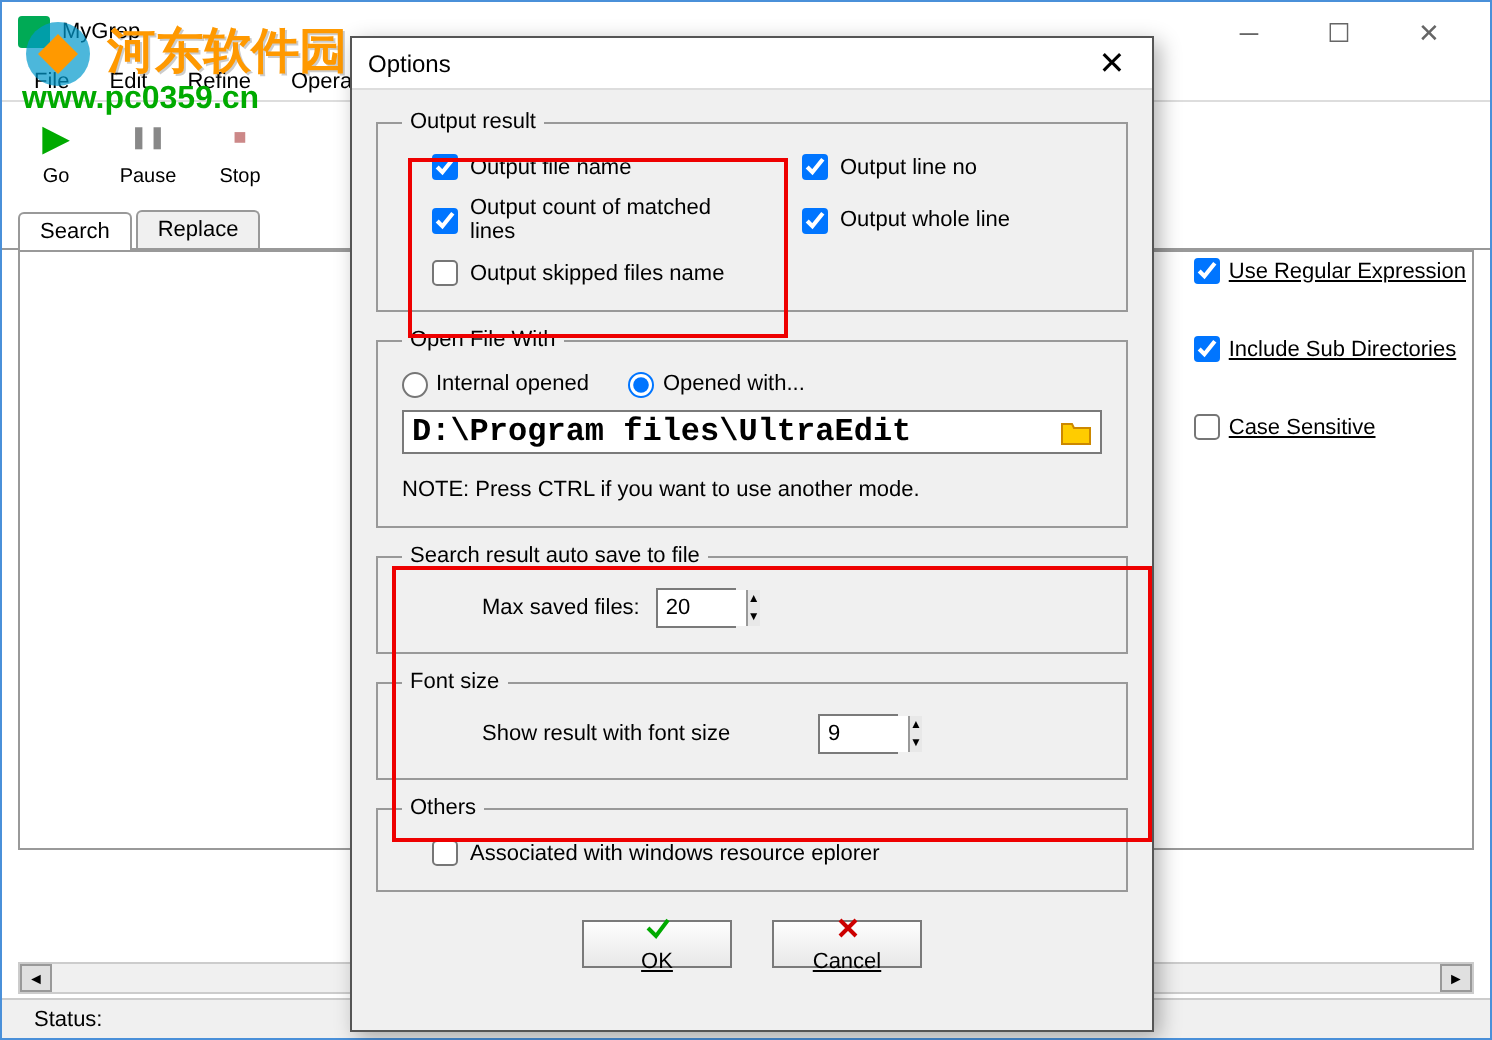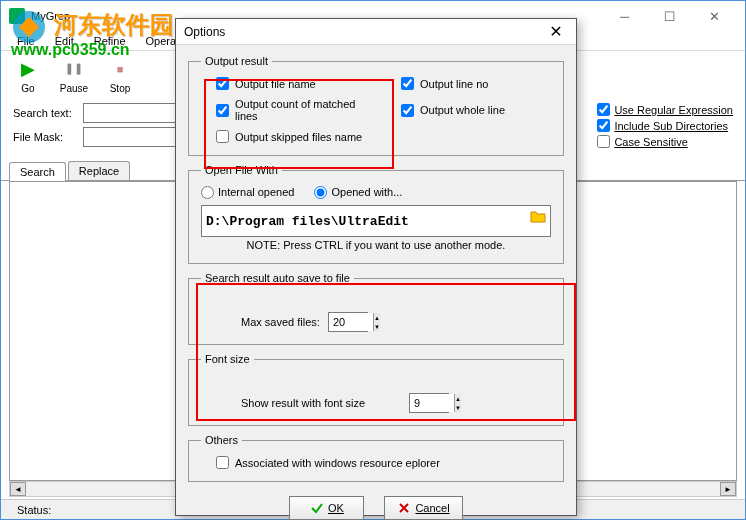--- a/index.html
+++ b/index.html
@@ -29,21 +29,21 @@
     .tb-icon { width: 24px; height: 24px; display: flex; align-items: center; justify-content: center; }
     .tb-label { font-size: 10px; margin-top: 2px; }
     
     
     .search-area { padding: 4px 12px; }
     .field-row { display: flex; align-items: center; gap: 6px; margin-bottom: 4px; }
     .field-label { width: 64px; text-align: left; }
     .field-input { flex: 0 0 90px; height: 20px; border: 1px solid #7a7a7a; background: #fff; padding: 0 4px; }
     
     .checkbox-col { position: absolute; right: 12px; top: 102px; }
-    .cb-row { display: flex; align-items: center; gap: 4px; margin-bottom: 3px; }
+    .cb-row { display: flex; align-items: center; gap: 4px; margin-bottom: 3px; margin-top: 26px; }
     
     input[type=checkbox] { width: 13px; height: 13px; }
     input[type=radio] { width: 13px; height: 13px; }
     
     
     .tabs { padding: 0 8px; display: flex; border-bottom: 1px solid #999; margin-top: 6px; }
     .tab { padding: 3px 10px; border: 1px solid #999; border-bottom: none; border-radius: 3px 3px 0 0; background: #f0f0f0; margin-right: 2px; }
     .tab.active { background: #fff; position: relative; top: 1px; }
     
     
@@ -69,34 +69,34 @@
     legend { padding: 0 4px; font-size: 11px; }
     .red-box-1 { position: absolute; top: 60px; left: 28px; width: 190px; height: 90px; border: 2px solid #e00; pointer-events: none; z-index: 20; }
     .red-box-2 { position: absolute; top: 264px; left: 20px; width: 380px; height: 138px; border: 2px solid #e00; pointer-events: none; z-index: 20; }
     
     .out-grid { display: grid; grid-template-columns: 1fr 1fr; gap: 8px 20px; }
     .cb-item { display: flex; align-items: center; gap: 6px; padding-left: 15px; }
     
     .radio-row { display: flex; align-items: center; gap: 20px; margin-bottom: 6px; }
     .radio-item { display: flex; align-items: flex-start; gap: 4px; }
     
-    .path-input { width: 100%; height: 32px; border: 1px solid #7a7a7a; background: #fff; font-family: 'Courier New', monospace; font-size: 13px; font-weight: bold; padding: 2px 4px; display: flex; align-items: center; position: relative; }
+    .path-input { width: 100%; height: 22px; border: 1px solid #7a7a7a; background: #fff; font-family: 'Courier New', monospace; font-size: 16px; font-weight: bold; padding: 2px 4px; display: flex; align-items: center; position: relative; }
     .folder-icon { position: absolute; right: 4px; top: 2px; width: 16px; height: 16px; }
     
-    .note { text-align: center; margin-top: 2px; font-size: 11px; }
-    
-    .form-row { display: flex; align-items: center; gap: 8px; margin-top: 18px; padding-left: 40px; }
+    .note { text-align: left; margin-top: 12px; font-size: 11px; }
+    
+    .form-row { display: flex; align-items: center; gap: 8px; margin-top: 0; padding-left: 40px; }
     .form-row label { flex: 0 0 auto; }
     .spinner { width: 40px; height: 20px; border: 1px solid #7a7a7a; background: #fff; display: flex; }
     .spinner-input { flex: 1; border: none; padding: 0 4px; text-align: left; font-size: 11px; width: 44px; }
     .spinner-btns { width: 14px; display: flex; flex-direction: column; border-left: 1px solid #999; }
     .sp-btn { flex: 1; background: #e8e8e8; font-size: 6px; display: flex; align-items: center; justify-content: center; }
     
     .dialog-buttons { display: flex; justify-content: center; gap: 20px; padding: 6px 0; }
-    .btn { min-width: 75px; height: 24px; border: 1px solid #7a7a7a; background: linear-gradient(#fefefe, #e8e8e8); display: flex; align-items: center; justify-content: center; gap: 4px; padding: 0 12px; font-size: 11px; }
+    .btn { min-width: 75px; height: 24px; border: 1px solid #7a7a7a; background: linear-gradient(#fefefe, #e8e8e8); display: flex; align-items: center; justify-content: center; gap: 4px; padding: 0 12px; font-size: 11px; flex-direction: column; }
     
     .icon-go { color: #0a0; font-size: 18px; }
     .icon-pause { color: #888; }
     .icon-stop { color: #c88; }
     
     svg { display: block; }
   </style>
 </head>
 <body>
 
@@ -145,30 +145,20 @@
     <div class="tb-btn">
       <span class="tb-icon icon-pause">❚❚</span>
       <span class="tb-label">Pause</span>
     </div>
     <div class="tb-btn">
       <span class="tb-icon icon-stop">■</span>
       <span class="tb-label">Stop</span>
     </div>
   </div>
 
-  <div class="search-area">
-    <div class="field-row">
-      <span class="field-label">Search text:</span>
-      <input type="text" class="field-input" style="">
-    </div>
-    <div class="field-row">
-      <span class="field-label">File Mask:</span>
-      <input type="text" class="field-input" style="">
-    </div>
-  </div>
 
   <div class="checkbox-col">
     <div class="cb-row">
       <input type="checkbox" checked="" style="">
       <span style="text-decoration: underline;">Use Regular Expression</span>
     </div>
     <div class="cb-row">
       <input type="checkbox" checked="" style="">
       <span style="text-decoration: underline;">Include Sub Directories</span>
     </div>

